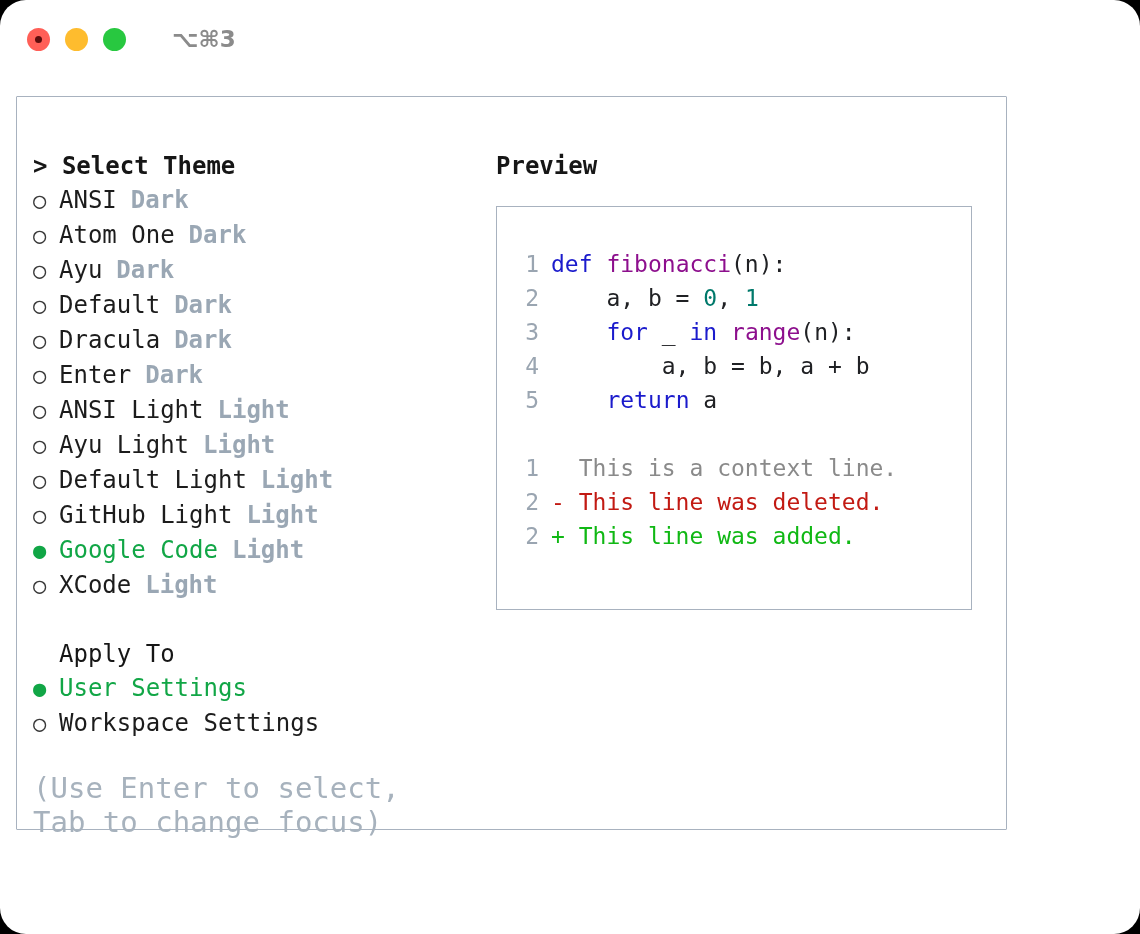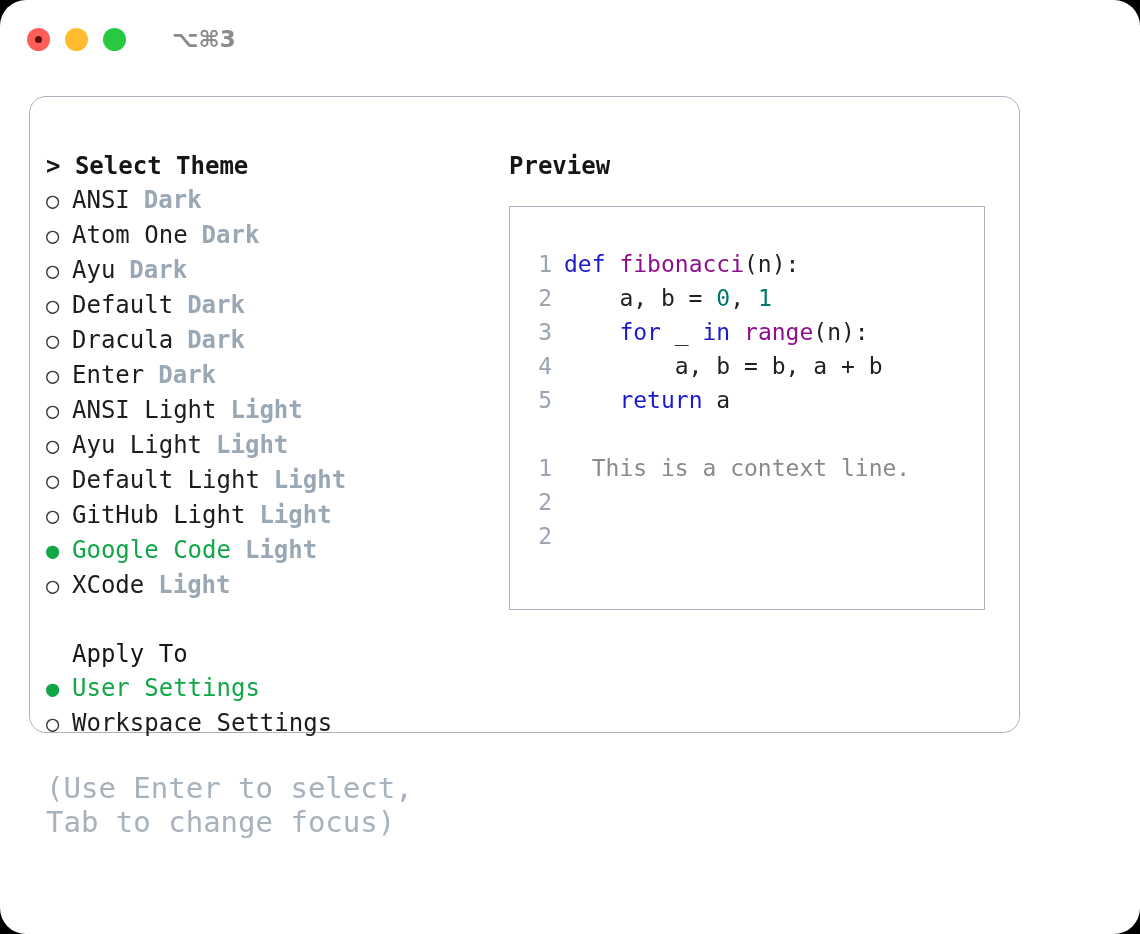--- a/index.html
+++ b/index.html
@@ -65,26 +65,26 @@
     font-size: 23px;
     font-weight: bold;
     color: #8b8b8b;
     letter-spacing: 0px;
     font-family: "DejaVu Sans", "Liberation Sans", sans-serif;
   }
 
   
   .panel {
     position: absolute;
-    left: 29px;
+    left: 16px;
     top: 96px;
     width: 991px;
-    height: 637px;
+    height: 734px;
     border: 1.6px solid #a8b2bf;
-    border-radius: 17px;
+    border-radius: 1px;
     background: #ffffff;
     box-sizing: border-box;
   }
 
   .col-left {
     position: absolute;
     left: 16px;
     top: 52px;
     width: 450px;
   }
@@ -231,20 +231,20 @@
         <div id="code-block">
             <div class="code-line"><span class="lineno">1</span><span class="code-text"><span class="tok-kw">def </span><span class="tok-fn">fibonacci</span><span class="tok-plain">(n):</span></span></div>
             <div class="code-line"><span class="lineno">2</span><span class="code-text"><span class="tok-plain">    a, b = </span><span class="tok-num">0</span><span class="tok-plain">, </span><span class="tok-num">1</span></span></div>
             <div class="code-line"><span class="lineno">3</span><span class="code-text"><span class="tok-plain">    </span><span class="tok-kw">for</span><span class="tok-plain"> _ </span><span class="tok-kw">in</span><span class="tok-plain"> </span><span class="tok-fn">range</span><span class="tok-plain">(n):</span></span></div>
             <div class="code-line"><span class="lineno">4</span><span class="code-text"><span class="tok-plain">        a, b = b, a + b</span></span></div>
             <div class="code-line"><span class="lineno">5</span><span class="code-text"><span class="tok-plain">    </span><span class="tok-kw">return</span><span class="tok-plain"> a</span></span></div>
           </div>
         <div class="diff-gap"></div>
         <div id="diff-block">
             <div class="code-line"><span class="lineno">1</span><span class="diff-ctx">  This is a context line.</span></div>
-            <div class="code-line"><span class="lineno">2</span></div>
-            <div class="code-line"><span class="lineno">2</span></div>
+            <div class="code-line"><span class="lineno">2</span><span class="diff-del">- This line was deleted.</span></div>
+            <div class="code-line"><span class="lineno">2</span><span class="diff-add">+ This line was added.</span></div>
           </div>
       </div>
     </div>
 
   </div>
 </div>
 
 </body></html>

